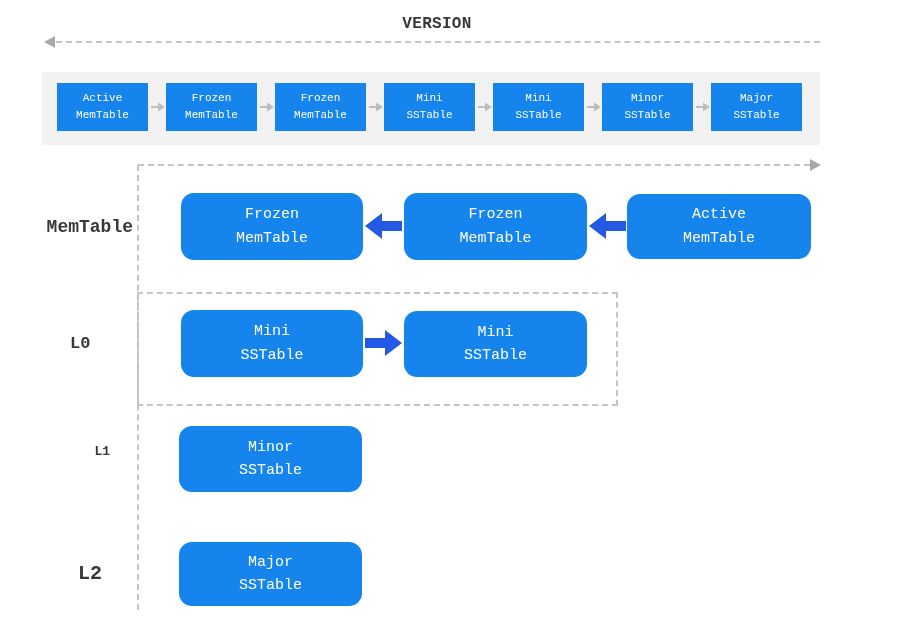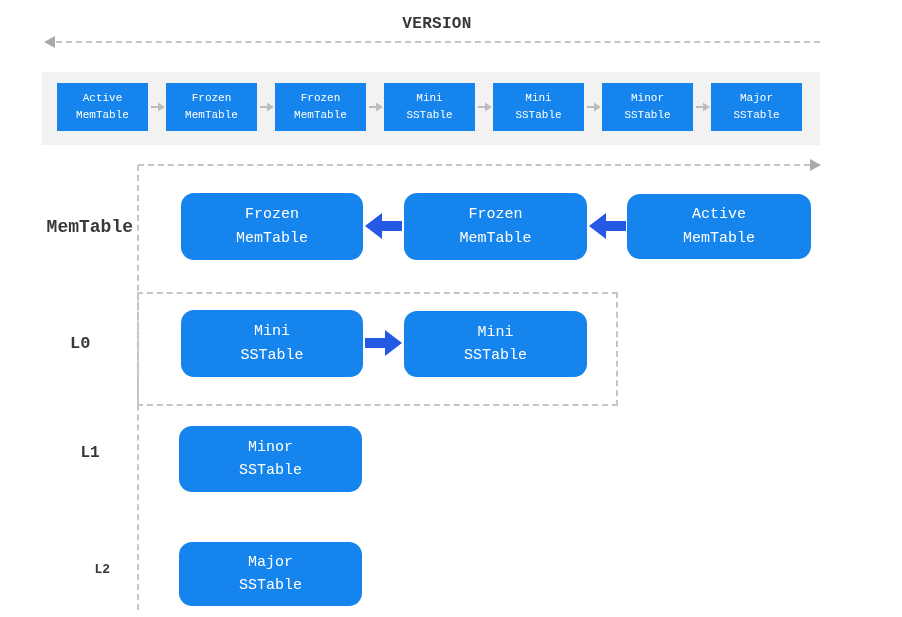--- a/index.html
+++ b/index.html
@@ -30,22 +30,22 @@
   .sbox{
     position:absolute;top:11px;width:91px;height:48px;background:#1584ec;color:#fff;
     display:flex;flex-direction:column;justify-content:center;text-align:center;
     font-size:11px;line-height:1.55;
   }
   .sarrow{position:absolute;top:29px;}
   
   .row-label{position:absolute;font-weight:bold;color:#383838;}
   #lbl-memtable{left:30px;top:217px;width:103px;text-align:right;font-size:18px;}
   #lbl-l0{left:70px;top:334px;width:40px;text-align:left;font-size:17px;}
-  #lbl-l1{left:70px;top:444px;width:40px;text-align:center;font-size:16px;}
-  #lbl-l2{left:70px;top:562px;width:40px;text-align:right;font-size:13px;}
+  #lbl-l1{left:70px;top:444px;width:40px;text-align:right;font-size:13px;}
+  #lbl-l2{left:70px;top:562px;width:40px;text-align:center;font-size:20px;}
   
   .node{
     position:absolute;background:#1584ec;border-radius:13px;color:#fff;
     display:flex;flex-direction:column;justify-content:center;text-align:center;
     font-size:15px;line-height:1.55;
   }
   #n-r1b1{left:181px;top:193px;width:182px;height:67px;}
   #n-r1b2{left:404px;top:193px;width:183px;height:67px;}
   #n-r1b3{left:627px;top:194px;width:184px;height:65px;}
   #n-r2b1{left:181px;top:310px;width:182px;height:67px;}

